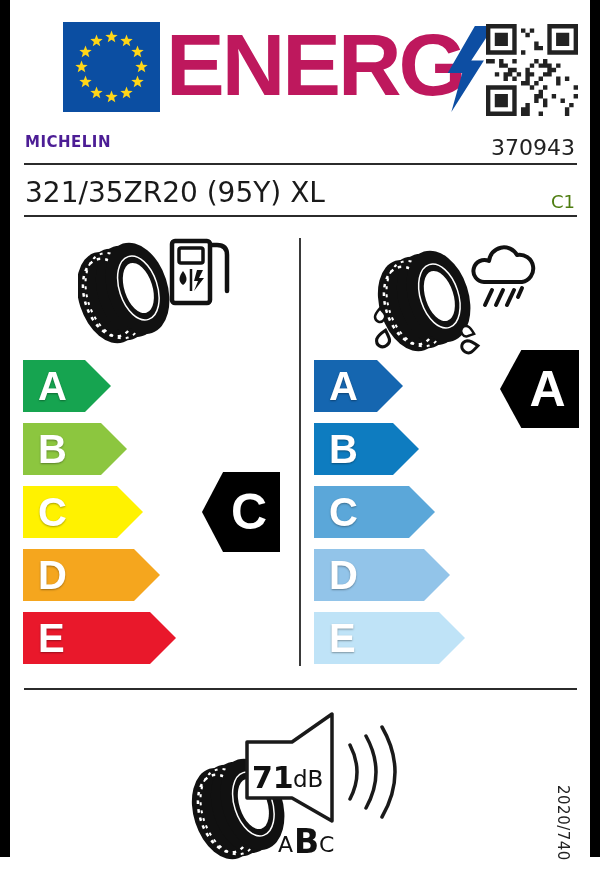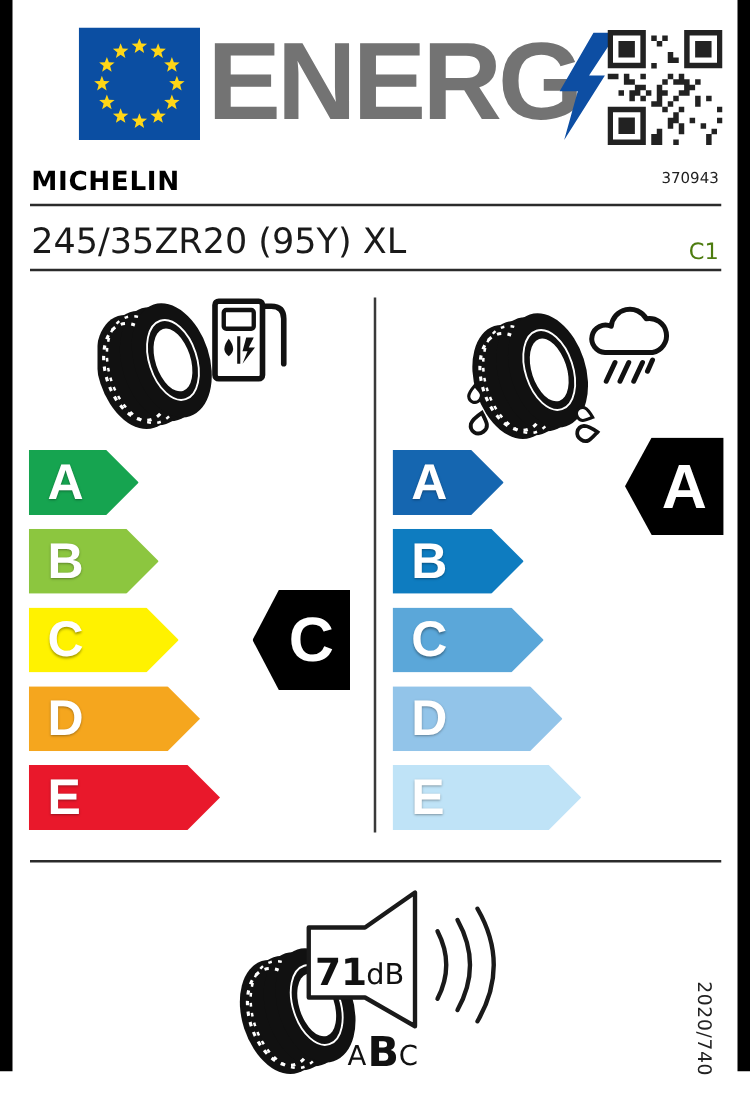--- a/index.html
+++ b/index.html
@@ -5,27 +5,27 @@
   html,body{margin:0;padding:0;background:#fff;}
   .label{position:relative;width:600px;height:880px;background:#fff;overflow:hidden;
          font-family:"DejaVu Sans","Liberation Sans",sans-serif;color:#1a1a1a;}
   .abs{position:absolute;}
   .side-bar{position:absolute;top:0;width:10px;height:857px;background:#000;}
   .bar-left{left:0;} .bar-right{left:590px;}
 
   
   .eu-flag{left:63px;top:22px;width:97px;height:90px;}
   .energ{left:166px;top:18px;font-family:"Liberation Sans",sans-serif;font-weight:700;
-         font-size:88px;line-height:94px;letter-spacing:-3px;color:#737373;}
+         font-size:88px;line-height:94px;letter-spacing:-3px;color:#be185d;}
   .bolt{left:444px;top:26px;}
   .qr{left:486px;top:24px;}
 
   
-  .brand{left:25px;top:133px;font-size:21px;font-weight:700;letter-spacing:.5px;color:#000000;}
-  .artnum{right:25px;top:135px;font-size:12px;color:#222;}
+  .brand{left:25px;top:133px;font-size:15px;font-weight:700;letter-spacing:.5px;color:#4c1d95;}
+  .artnum{right:25px;top:135px;font-size:22px;color:#222;}
   .size{left:25px;top:176px;font-size:28px;color:#1a1a1a;}
   .tclass{right:25px;top:191px;font-size:18px;color:#4d7c0f;}
   .rule{left:24px;width:553px;height:2px;background:#2b2b2b;}
   .rule1{top:163px;} .rule2{top:215px;} .rule3{top:688px;}
 
   
   .scale{position:absolute;top:360px;}
   .scale-fuel{left:23px;} .scale-wet{left:314px;}
   .scale-row{height:52px;margin-bottom:11px;display:flex;align-items:center;
              padding-left:15px;box-sizing:border-box;
@@ -85,21 +85,21 @@
       <path d="M35.0,4.4h4.4v4.4h-4.4zM43.8,4.4h4.4v4.4h-4.4zM39.4,8.8h4.4v4.4h-4.4zM48.2,17.5h4.4v4.4h-4.4zM48.2,21.9h4.4v4.4h-4.4zM52.6,21.9h4.4v4.4h-4.4zM35.0,26.3h4.4v4.4h-4.4zM0.0,35.0h4.4v4.4h-4.4zM4.4,35.0h4.4v4.4h-4.4zM13.1,35.0h4.4v4.4h-4.4zM26.3,35.0h4.4v4.4h-4.4zM48.2,35.0h4.4v4.4h-4.4zM57.0,35.0h4.4v4.4h-4.4zM13.1,39.4h4.4v4.4h-4.4zM17.5,39.4h4.4v4.4h-4.4zM43.8,39.4h4.4v4.4h-4.4zM52.6,39.4h4.4v4.4h-4.4zM57.0,39.4h4.4v4.4h-4.4zM61.3,39.4h4.4v4.4h-4.4zM70.1,39.4h4.4v4.4h-4.4zM21.9,43.8h4.4v4.4h-4.4zM26.3,43.8h4.4v4.4h-4.4zM39.4,43.8h4.4v4.4h-4.4zM61.3,43.8h4.4v4.4h-4.4zM65.7,43.8h4.4v4.4h-4.4zM8.8,48.2h4.4v4.4h-4.4zM17.5,48.2h4.4v4.4h-4.4zM21.9,48.2h4.4v4.4h-4.4zM30.7,48.2h4.4v4.4h-4.4zM39.4,48.2h4.4v4.4h-4.4zM43.8,48.2h4.4v4.4h-4.4zM57.0,48.2h4.4v4.4h-4.4zM61.3,48.2h4.4v4.4h-4.4zM17.5,52.6h4.4v4.4h-4.4zM26.3,52.6h4.4v4.4h-4.4zM39.4,52.6h4.4v4.4h-4.4zM52.6,52.6h4.4v4.4h-4.4zM70.1,52.6h4.4v4.4h-4.4zM78.9,52.6h4.4v4.4h-4.4zM35.0,57.0h4.4v4.4h-4.4zM39.4,57.0h4.4v4.4h-4.4zM48.2,57.0h4.4v4.4h-4.4zM70.1,57.0h4.4v4.4h-4.4zM43.8,61.3h4.4v4.4h-4.4zM57.0,61.3h4.4v4.4h-4.4zM87.6,61.3h4.4v4.4h-4.4zM52.6,65.7h4.4v4.4h-4.4zM48.2,70.1h4.4v4.4h-4.4zM52.6,70.1h4.4v4.4h-4.4zM65.7,70.1h4.4v4.4h-4.4zM87.6,70.1h4.4v4.4h-4.4zM48.2,74.5h4.4v4.4h-4.4zM57.0,74.5h4.4v4.4h-4.4zM74.5,74.5h4.4v4.4h-4.4zM39.4,78.9h4.4v4.4h-4.4zM57.0,78.9h4.4v4.4h-4.4zM83.2,78.9h4.4v4.4h-4.4zM35.0,83.2h4.4v4.4h-4.4zM39.4,83.2h4.4v4.4h-4.4zM78.9,83.2h4.4v4.4h-4.4zM35.0,87.6h4.4v4.4h-4.4zM39.4,87.6h4.4v4.4h-4.4zM52.6,87.6h4.4v4.4h-4.4zM78.9,87.6h4.4v4.4h-4.4z" fill="#222"></path>
       <path d="M0,0h30.66666666666667v30.66666666666667h-30.66666666666667zM61.33333333333334,0h30.66666666666667v30.66666666666667h-30.66666666666667zM0,61.33333333333334h30.66666666666667v30.66666666666667h-30.66666666666667z" fill="#222"></path>
       <path d="M4.380952380952381,4.380952380952381h21.904761904761905v21.904761904761905h-21.904761904761905zM65.71428571428572,4.380952380952381h21.904761904761905v21.904761904761905h-21.904761904761905zM4.380952380952381,65.71428571428572h21.904761904761905v21.904761904761905h-21.904761904761905z" fill="#fff"></path>
       <path d="M8.761904761904763,8.761904761904763h13.142857142857144v13.142857142857144h-13.142857142857144zM70.0952380952381,8.761904761904763h13.142857142857144v13.142857142857144h-13.142857142857144zM8.761904761904763,70.0952380952381h13.142857142857144v13.142857142857144h-13.142857142857144z" fill="#222"></path>
     </svg>
 
   <div class="abs brand">MICHELIN</div>
   <div class="abs artnum">370943</div>
   <div class="abs rule rule1"></div>
 
-  <div class="abs size">245/35ZR20 (95Y) XL</div>
+  <div class="abs size">321/35ZR20 (95Y) XL</div>
   <div class="abs tclass">C1</div>
   <div class="abs rule rule2"></div>
 
   <svg width="0" height="0" style="position:absolute">
     <defs>
       <g id="tireShape">
         <g transform="rotate(-18)">
           <ellipse cx="-18" cy="0" rx="30" ry="47" fill="#111"></ellipse>
           <ellipse cx="-8" cy="0" rx="30" ry="47" fill="#111"></ellipse>
           <ellipse cx="2" cy="0" rx="30" ry="47" fill="#111"></ellipse>

